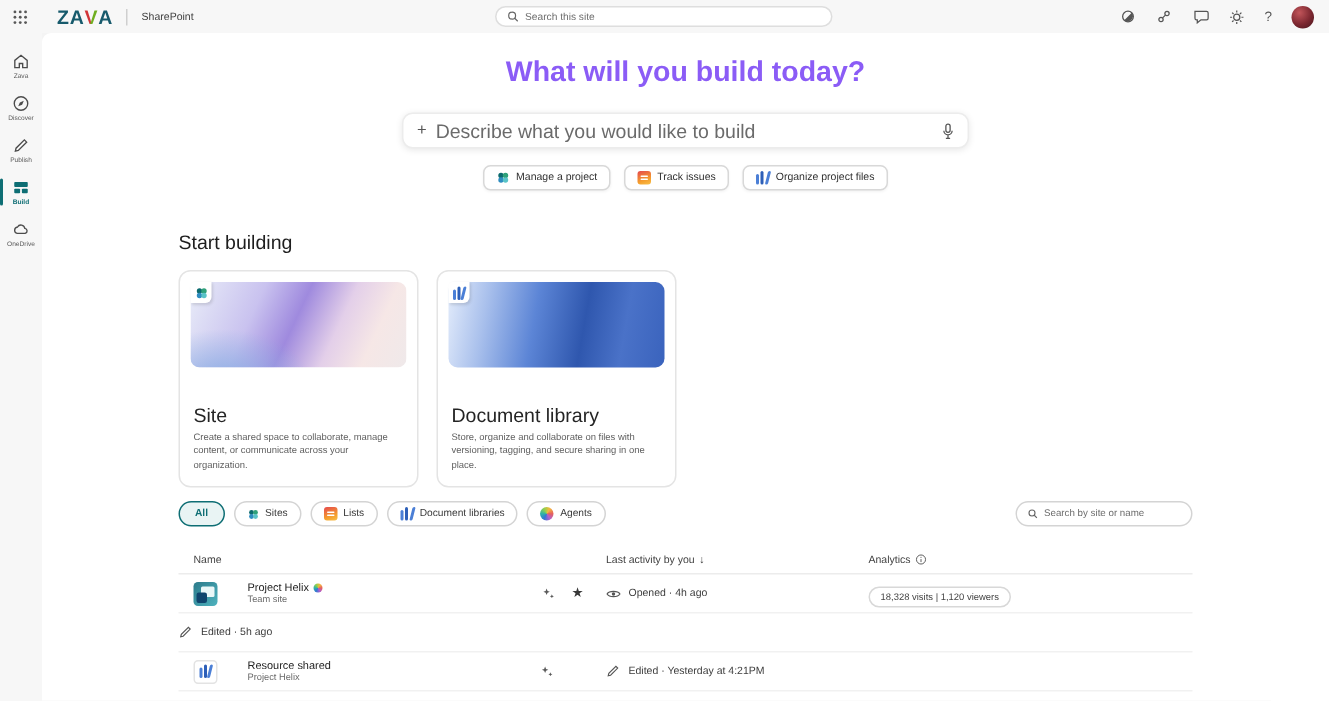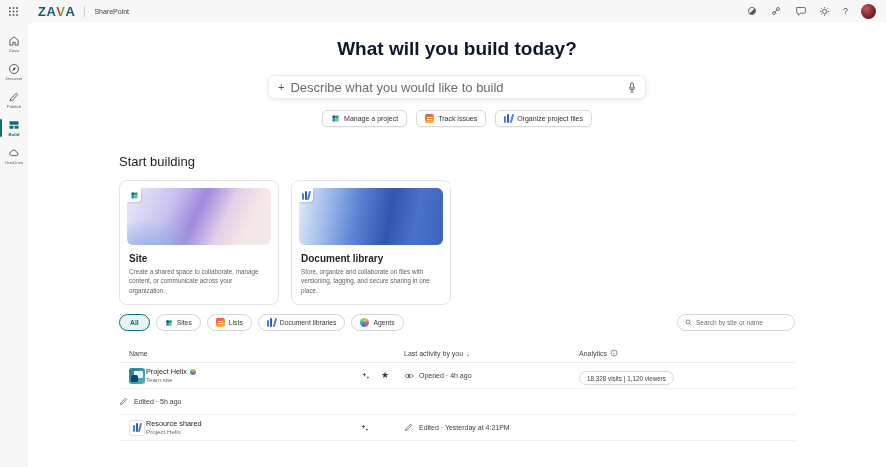--- a/index.html
+++ b/index.html
@@ -35,21 +35,21 @@
   .rail-item .ri { width:12px; height:12px; }
   .rail-item .rl { font-size:4.4px; margin-top:1px; color:#5b5b5b; }
   .rail-item.sel { color:#0e6e74; }
   .rail-item.sel .rl { color:#0e6e74; font-weight:700; }
   .rail-item.sel::before { content:""; position:absolute; left:0; top:4px; bottom:4px; width:2px;
     background:#0e6e74; border-radius:2px; }
 
   
   .main { position:absolute; left:28px; top:22px; width:858px; height:445px; background:#fff;
     border-radius:6px 0 0 0; overflow:hidden; }
-  .hero-title { text-align:center; font-size:19px; font-weight:700; color:#0f172a; margin-top:16px; }
+  .hero-title { text-align:center; font-size:19px; font-weight:700; color:#8b5cf6; margin-top:16px; }
   .prompt { width:378px; height:24px; margin:15px auto 0; background:#fff; border:1px solid #ececec;
     border-radius:7px; box-shadow:0 1px 5px rgba(0,0,0,.10); display:flex; align-items:center;
     gap:6px; padding:0 9px; }
   .prompt .plus { font-size:11px; color:#555; line-height:1; }
   .prompt input { flex:1; border:none; outline:none; font-size:13px; color:#333; background:transparent;
     font-family:"Liberation Sans", sans-serif; }
   .prompt input::placeholder { color:#6b6b6b; }
   .chips { display:flex; justify-content:center; gap:9px; margin-top:11px; }
   .chip { display:inline-flex; align-items:center; gap:4px; border:1px solid #d8d8d8; border-radius:5px;
     background:#fff; padding:3px 8px; font-size:7px; color:#303030; cursor:pointer;
@@ -67,42 +67,42 @@
   .img-site { background:radial-gradient(80% 120% at 15% 115%, #8fb0e4 0%, rgba(143,176,228,0) 50%),
     linear-gradient(115deg,#e9edf8 0%,#c9c2ef 30%,#9f8ade 48%,#e3cfe9 66%,#f6e7e6 82%,#efe9ea 100%); }
   .img-list { background:radial-gradient(90% 140% at 85% -20%, #9fe0f2 0%, rgba(159,224,242,0) 55%),
     linear-gradient(115deg,#0d4e97 0%,#1172bb 40%,#1d9ed6 65%,#66cdec 90%); }
   .img-doclib { background:linear-gradient(100deg,#e3ecfb 0%,#a9c0ec 18%,#5c85d6 40%,#2f57ae 62%,#4a72c8 80%,#3a63bd 100%); }
   .img-agent { background:radial-gradient(60% 90% at 75% 20%, #e9c7ec 0%, rgba(233,199,236,0) 55%),
     linear-gradient(115deg,#dde3f7 0%,#c6c4ee 30%,#d9cdf0 50%,#dcead8 72%,#f1e6ef 90%); }
   .cbadge { position:absolute; top:0; left:0; width:14px; height:14px; background:#fff;
     border-radius:3px 0 4px 0; display:flex; align-items:center; justify-content:center;
     box-shadow:1px 1px 2px rgba(0,0,0,.12); }
-  .ctitle { font-size:10px; font-weight:700; color:#242424; margin:8px 9px 3px; }
+  .ctitle { font-size:13px; font-weight:400; color:#242424; margin:24px 9px 3px; }
   .cdesc { font-size:6.3px; color:#5f5f5f; line-height:1.5; margin:0 9px; }
 
   
   .filters { display:flex; align-items:center; gap:6px; margin-top:9px; }
   .pill { display:inline-flex; align-items:center; gap:4px; height:17px; border:1px solid #d4d4d4;
     border-radius:9px; background:#fff; padding:0 8px; font-size:6.8px; color:#383838; cursor:pointer; }
   .pill.active { border:1.5px solid #0e6e74; background:#e9f4f4; color:#0e6e74; font-weight:700; padding:0 10px; }
   .own-search { margin-left:auto; width:118px; height:17px; border:1px solid #d4d4d4; border-radius:9px;
     background:#fff; display:flex; align-items:center; gap:4px; padding:0 7px; }
   .own-search input { flex:1; border:none; outline:none; font-size:6.5px; background:transparent;
     color:#333; font-family:"Liberation Sans", sans-serif; }
   .own-search input::placeholder { color:#6d6d6d; }
 
   
   .table { margin-top:13px; }
   .trow, .thead { display:grid; grid-template-columns:285px 175px 1fr; align-items:center; }
   .thead { height:19px; border-bottom:1px solid #ececec; font-size:7px; color:#424242; }
   .thead .c1 { padding-left:10px; }
   .thead .hcell { display:flex; align-items:center; gap:3px; }
   .trow { height:26px; border-bottom:1px solid #f1f1f1; cursor:pointer; }
-  .cell-name { display:flex; align-items:center; gap:1px; padding-left:10px; padding-right:6px; }
+  .cell-name { display:flex; align-items:center; gap:20px; padding-left:10px; padding-right:6px; }
   .ntext { flex:1; display:flex; flex-direction:column; justify-content:center; }
   .tline { display:flex; align-items:center; gap:3px; font-size:7.3px; color:#242424; line-height:1.15; }
   .subtl { font-size:6.2px; color:#6a6a6a; line-height:1.2; }
   .row-icons { display:flex; align-items:center; gap:11px; padding-right:9px; }
   .star { font-size:9px; color:#383838; line-height:1; }
   .cell-act { display:flex; align-items:center; gap:5px; font-size:7px; color:#3d3d3d; }
   .cell-act .aico { width:10px; height:10px; color:#555; display:flex; align-items:center; }
   .ana-pill { display:inline-block; border:1px solid #d8d8d8; border-radius:8px; padding:2.5px 7px;
     font-size:6.3px; color:#444; background:#fff; }
 
@@ -146,20 +146,27 @@
   </div>
   <div class="logo">
     <span>Z</span>
       <span>A</span>
       <span class="vg">V</span>
       <span>A</span>
   </div>
   <div class="top-div"></div>
   <div class="product">SharePoint</div>
 
+  <div class="top-search">
+    <svg width="8" height="8" viewBox="0 0 14 14" fill="none" stroke="#666" stroke-width="1.4">
+      <circle cx="6" cy="6" r="4"></circle>
+        <path d="M9 9 L12.5 12.5"></path>
+    </svg>
+    <input type="text" placeholder="Search this site" style="">
+  </div>
 
   <div class="top-right">
     <span class="tico">
       <svg width="10" height="10" viewBox="0 0 14 14" stroke="currentColor" stroke-width="1.2" fill="none">
         <circle cx="7" cy="7" r="5"></circle>
           <path d="M3.5 10.5 A5 5 0 0 0 10.5 3.5 Z" fill="currentColor" stroke="none"></path>
       </svg>
     </span>
     <span class="tico">
       <svg width="10" height="10" viewBox="0 0 14 14" stroke="currentColor" stroke-width="1.2" fill="none">

